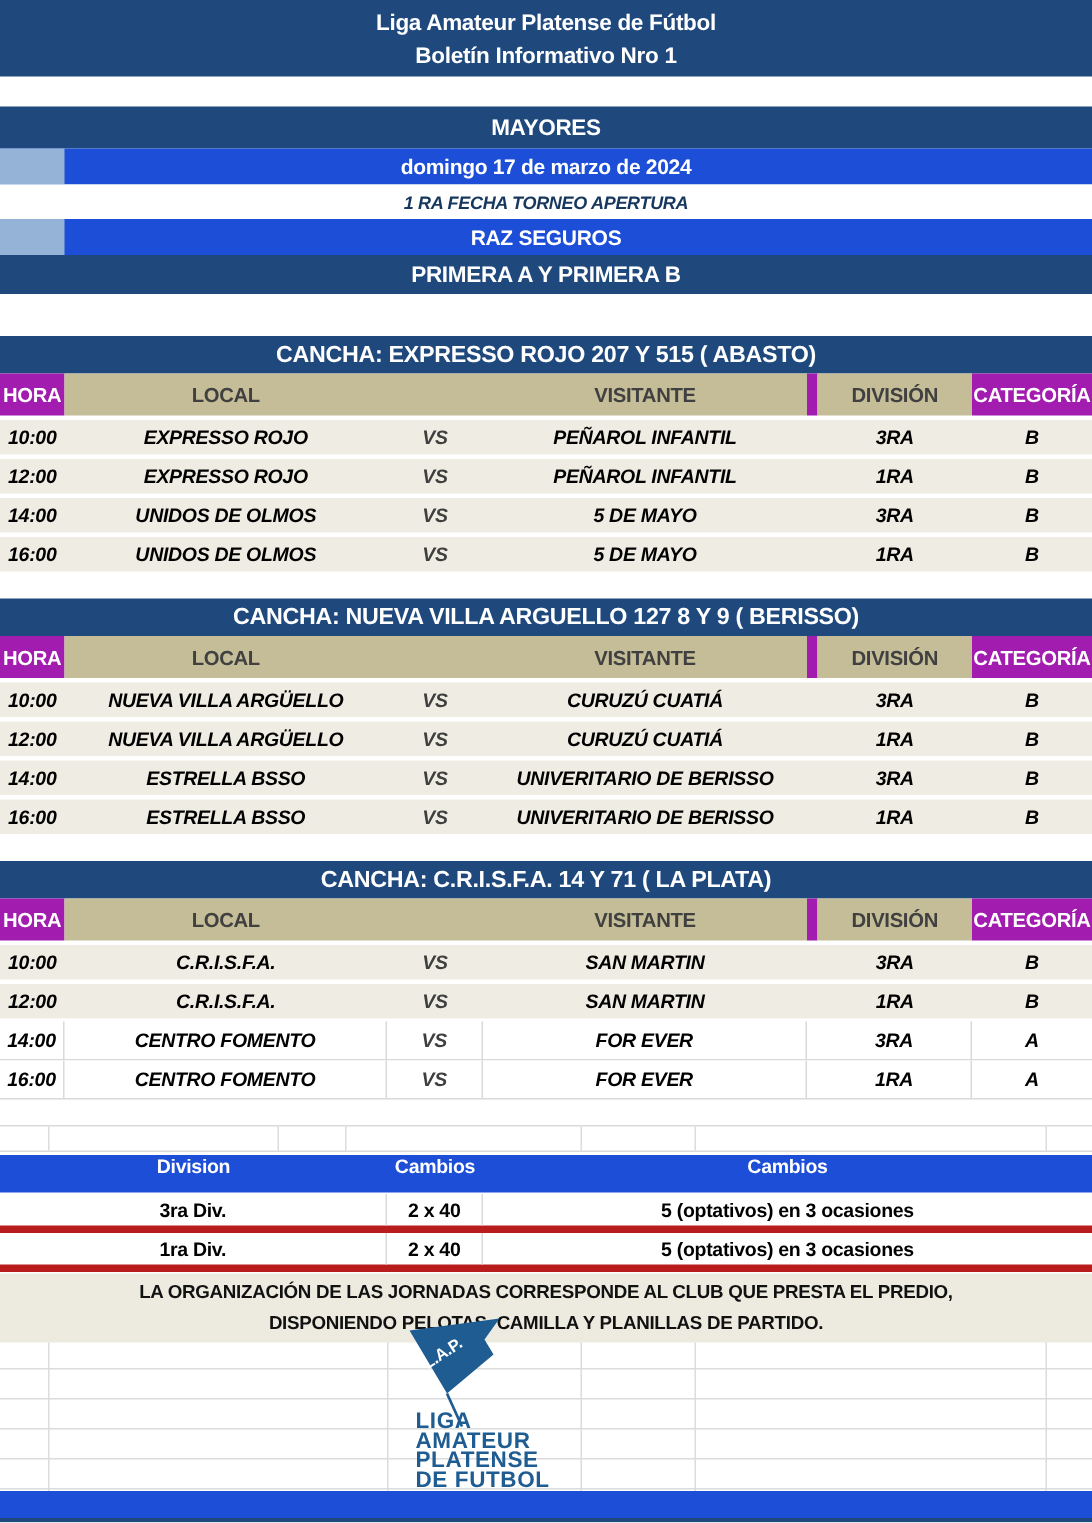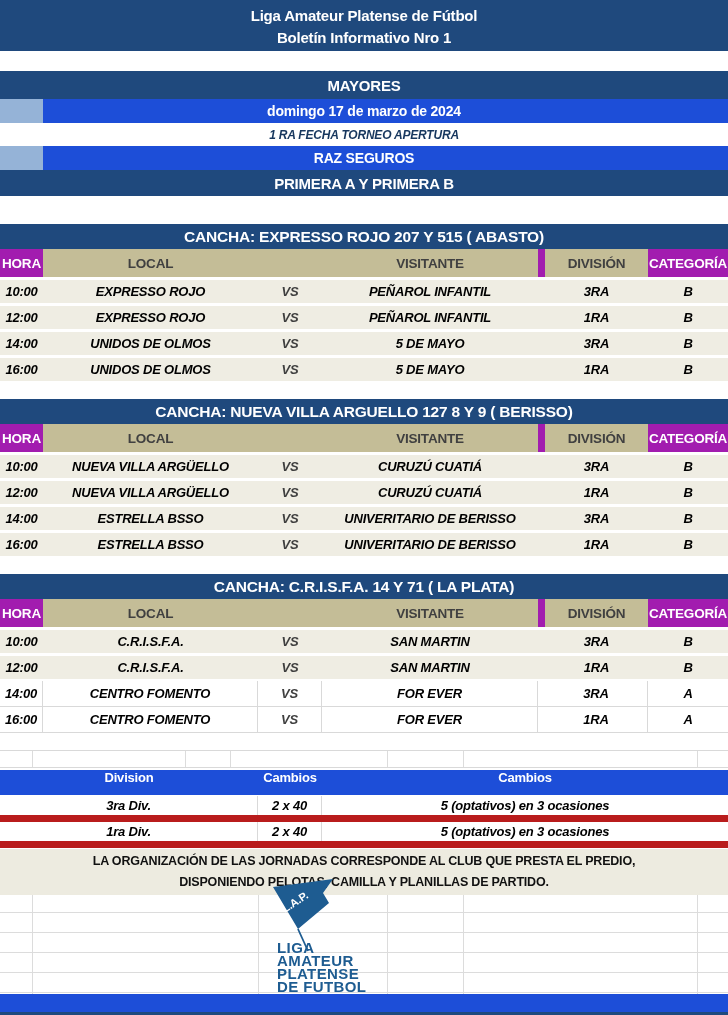--- a/index.html
+++ b/index.html
@@ -30,21 +30,21 @@
   .trow.white{background:#fff;height:25px;margin-top:2px;border-bottom:1px solid #D9D9D9;}
   .trow.white + .trow.white{margin-top:0;}
   .trow.white .bdr{border-right:1px solid #D9D9D9;}
   .td{display:flex;align-items:center;justify-content:center;box-sizing:border-box;}
   .w-hora{width:43px;}.w-local{width:215px;}.w-vs{width:64px;}.w-visit{width:216px;}
   .w-gap{width:7px;}.w-div{width:103px;}.w-cat{width:80px;}
   .vs{color:#3F3F3F;}
   
   .gridrow{top:750px;height:18px;border-top:1px solid #D9D9D9;border-bottom:1px solid #D9D9D9;position:absolute;}
   .rules-head{top:770px;height:25px;font-size:13px;display:flex;align-items:flex-start;}
-  .rules-row{position:absolute;display:flex;height:26px;background:#fff;border-bottom:7px solid #b91c1c;font-size:13px;color:#000;font-style:italic;}
+  .rules-row{position:absolute;display:flex;height:26px;background:#fff;border-bottom:5px solid #b91c1c;font-size:13px;color:#000;}
   .rc{display:flex;align-items:center;justify-content:center;box-sizing:border-box;}
   .rc-div{width:258px;}.rc-tmp{width:64px;}.rc-cmb{width:406px;}
   .rules-row .rc-div,.rules-row .rc-tmp{border-right:1px solid #D9D9D9;}
   
   .note{top:849px;height:46px;background:#EDEBE0;color:#111;display:flex;flex-direction:column;
         align-items:center;justify-content:center;font-size:12.5px;line-height:21px;text-align:center;}
   
   .gridzone{top:895px;height:99px;position:absolute;}
   .vgl{position:absolute;top:0;bottom:0;width:1px;background:#DCDCDC;display:block;}
   .hgl{position:absolute;left:0;right:0;height:1px;background:#DCDCDC;display:block;}

